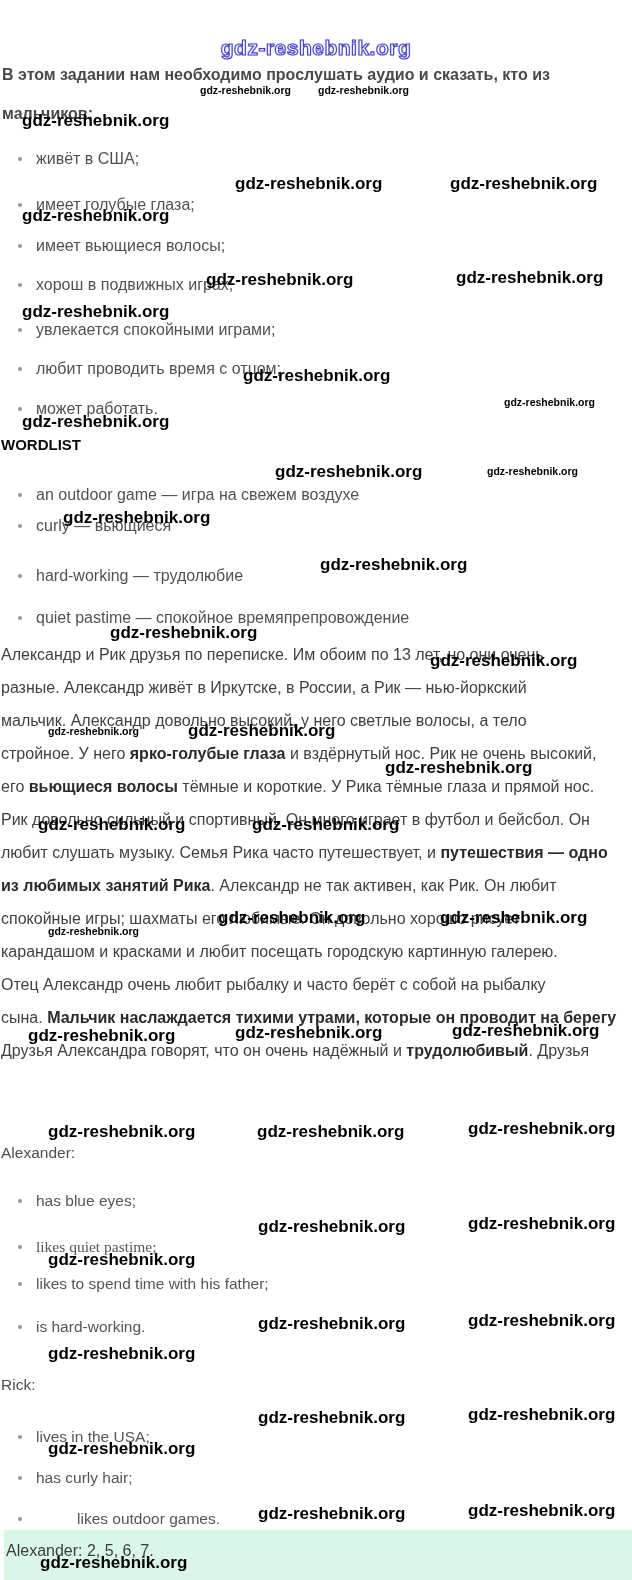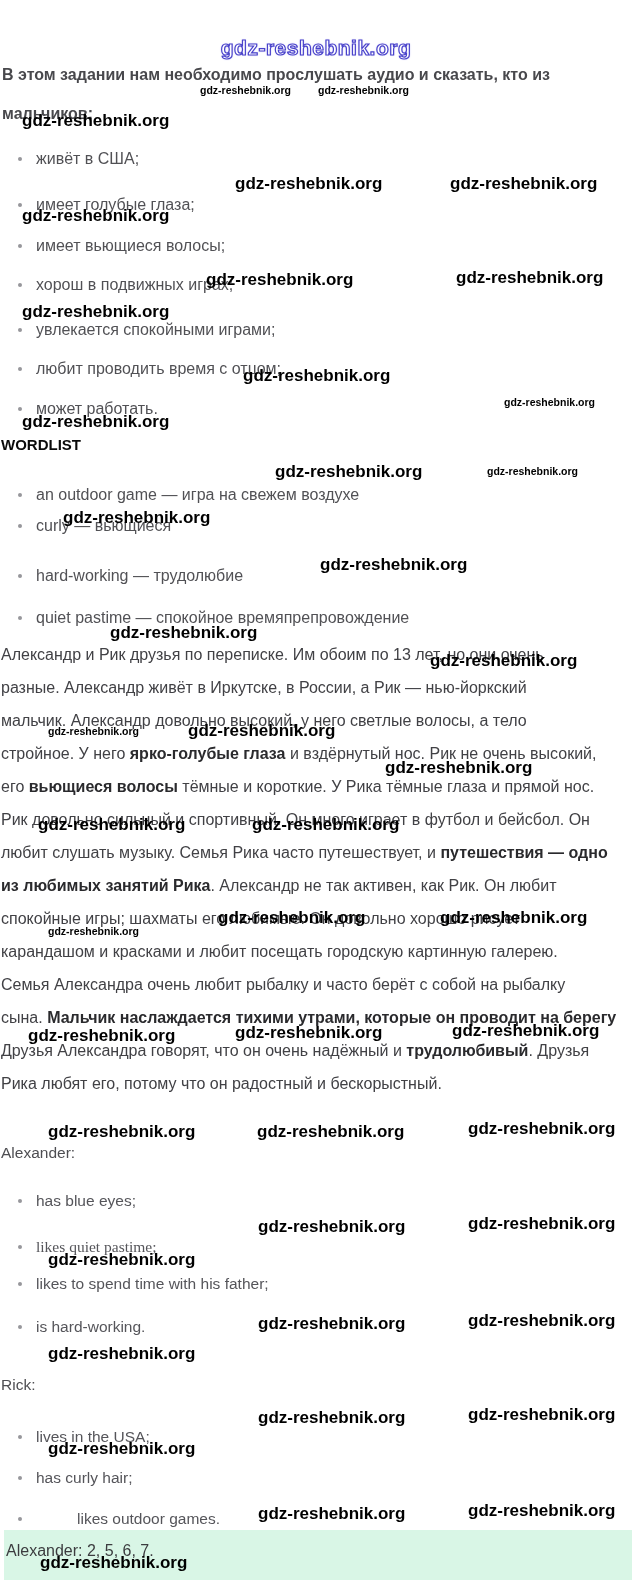--- a/index.html
+++ b/index.html
@@ -94,24 +94,23 @@
       <div class="story-line"><span>Александр и Рик друзья по переписке. Им обоим по 13 лет, но они очень</span></div>
       <div class="story-line"><span>разные. Александр живёт в Иркутске, в России, а Рик — нью-йоркский</span></div>
       <div class="story-line"><span>мальчик. Александр довольно высокий, у него светлые волосы, а тело</span></div>
       <div class="story-line"><span>стройное. У него </span><b>ярко-голубые глаза</b><span> и вздёрнутый нос. Рик не очень высокий,</span></div>
       <div class="story-line"><span>его </span><b>вьющиеся волосы</b><span> тёмные и короткие. У Рика тёмные глаза и прямой нос.</span></div>
       <div class="story-line"><span>Рик довольно сильный и спортивный. Он много играет в футбол и бейсбол. Он</span></div>
       <div class="story-line"><span>любит слушать музыку. Семья Рика часто путешествует, и </span><b>путешествия — одно</b></div>
       <div class="story-line"><b>из любимых занятий Рика</b><span>. Александр не так активен, как Рик. Он любит</span></div>
       <div class="story-line"><span>спокойные игры; шахматы его любимые. Он довольно хорошо рисует</span></div>
       <div class="story-line"><span>карандашом и красками и любит посещать городскую картинную галерею.</span></div>
-      <div class="story-line"><span>Семья Александра очень любит рыбалку и часто берёт с собой на рыбалку</span></div>
+      <div class="story-line"><span>Отец Александр очень любит рыбалку и часто берёт с собой на рыбалку</span></div>
       <div class="story-line"><span>сына. </span><b>Мальчик наслаждается тихими утрами, которые он проводит на берегу</b></div>
       <div class="story-line"><span>Друзья Александра говорят, что он очень надёжный и </span><b>трудолюбивый</b><span>. Друзья</span></div>
-      <div class="story-line"><span>Рика любят его, потому что он радостный и бескорыстный.</span></div>
     </div>
 
   <div class="label" style="top:1111px">Alexander:</div>
   <div id="alex-list">
       <div class="bullet-item en" style="top: 1159px;">
         <span class="dot"></span>
         <span class="txt">has blue eyes;</span>
       </div>
       <div class="bullet-item en" style="top: 1205px; font-family: Liberation Serif, serif;">
         <span class="dot"></span>

